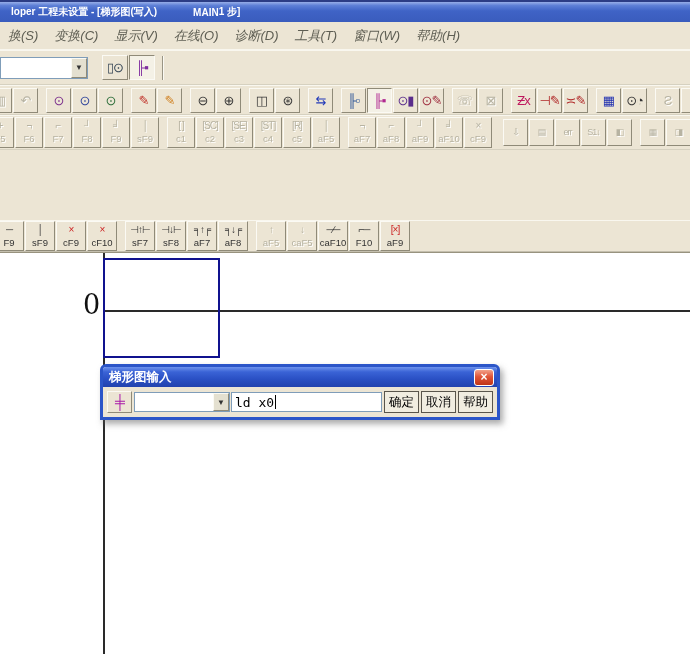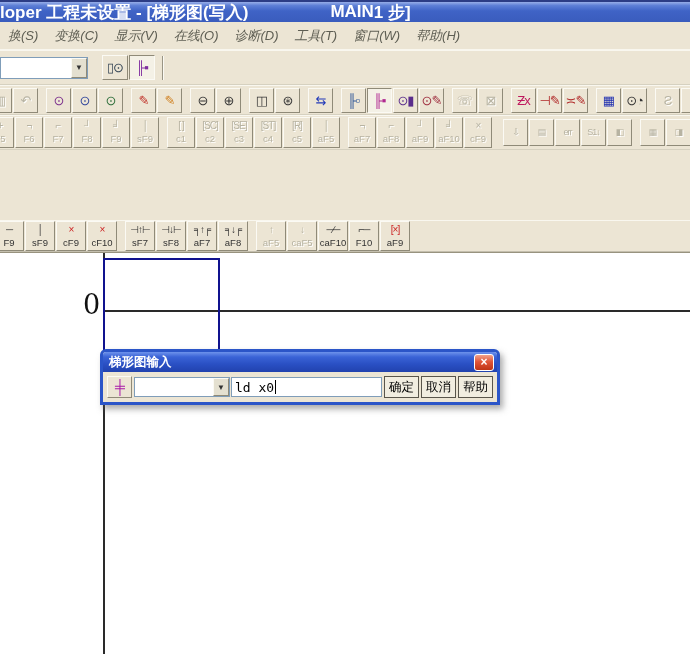--- a/index.html
+++ b/index.html
@@ -2,25 +2,25 @@
 <html><head>
 <meta charset="utf-8">
 <style>
   * { box-sizing: border-box; margin: 0; padding: 0; }
   html,body { width:690px; height:654px; overflow:hidden; }
   body { font-family:"Liberation Sans", sans-serif; background:#ece5d4; position:relative; }
 
   
   .titlebar{
     height:22px; display:flex; align-items:center; white-space:pre;
-    padding-left:0; color:#fff; font-weight:bold; font-size:17px;
+    padding-left:11px; color:#fff; font-weight:bold; font-size:10px;
     border-top:2px solid #2c3d85;
     background:linear-gradient(180deg,#97aee8 0%,#5d7fd6 18%,#3f63c6 45%,#3a5cbd 100%);
   }
-  .t-prog{ margin-left:82px; }
+  .t-prog{ margin-left:36px; }
   .t-step{ }
 
   
   .menubar{ height:28px; display:flex; align-items:center; font-size:13px;
     color:#5e5e53; background:#ece5d4; border-bottom:1px solid #f8f6ee; }
   .menu-item{ padding:0 8px; cursor:default;font-style:italic; }
 
   
   .tb-row{ display:flex; align-items:center; background:#ece5d4; overflow:hidden;
     border-bottom:1px solid #d6d1c0; border-top:1px solid #f9f7ef; }
@@ -65,21 +65,21 @@
   
   .ladder{ position:relative; height:402px; background:#fff; border-top:1px solid #98937f; overflow:hidden; }
   .busline{ position:absolute; left:103px; top:0; width:2px; height:402px; background:#2a2a2a; }
   .rungline{ position:absolute; left:103px; top:57px; width:587px; height:2px; background:#2a2a2a; }
   .cursor-box{ position:absolute; left:103px; top:5px; width:117px; height:100px;
     border:2px solid #10128e; background:transparent; }
   .step-num{ position:absolute; left:83px; top:38px; font-family:"DejaVu Serif", serif;
     font-size:27px; color:#111; line-height:1; }
 
   
-  .dialog{ position:absolute; left:100px; top:96px; width:400px;
+  .dialog{ position:absolute; left:100px; top:111px; width:400px;
     border:3px solid #2b55c8; border-radius:6px 6px 0 0;
     background:#ece5d4; box-shadow:3px 4px 6px rgba(100,100,100,.55); }
   .dlg-title{ height:20px; display:flex; align-items:center; padding:0 3px 0 6px;
     border-radius:3px 3px 0 0;
     background:linear-gradient(180deg,#6d92ec 0%,#3a63d6 25%,#2a50c4 60%,#2142ae 100%); }
   .dlg-title-text{ flex:1; color:#fff; font-weight:bold; font-size:12.5px; }
   .dlg-close{ width:20px; height:17px; border:1px solid #fff; border-radius:3px;
     background:linear-gradient(180deg,#f2a28b 0%,#e05538 45%,#bf3415 100%);
     color:#fff; font-size:12px; font-weight:bold; display:flex; align-items:center; justify-content:center; }
   .dlg-body{ height:30px; display:flex; align-items:center; padding:3px 4px; }

